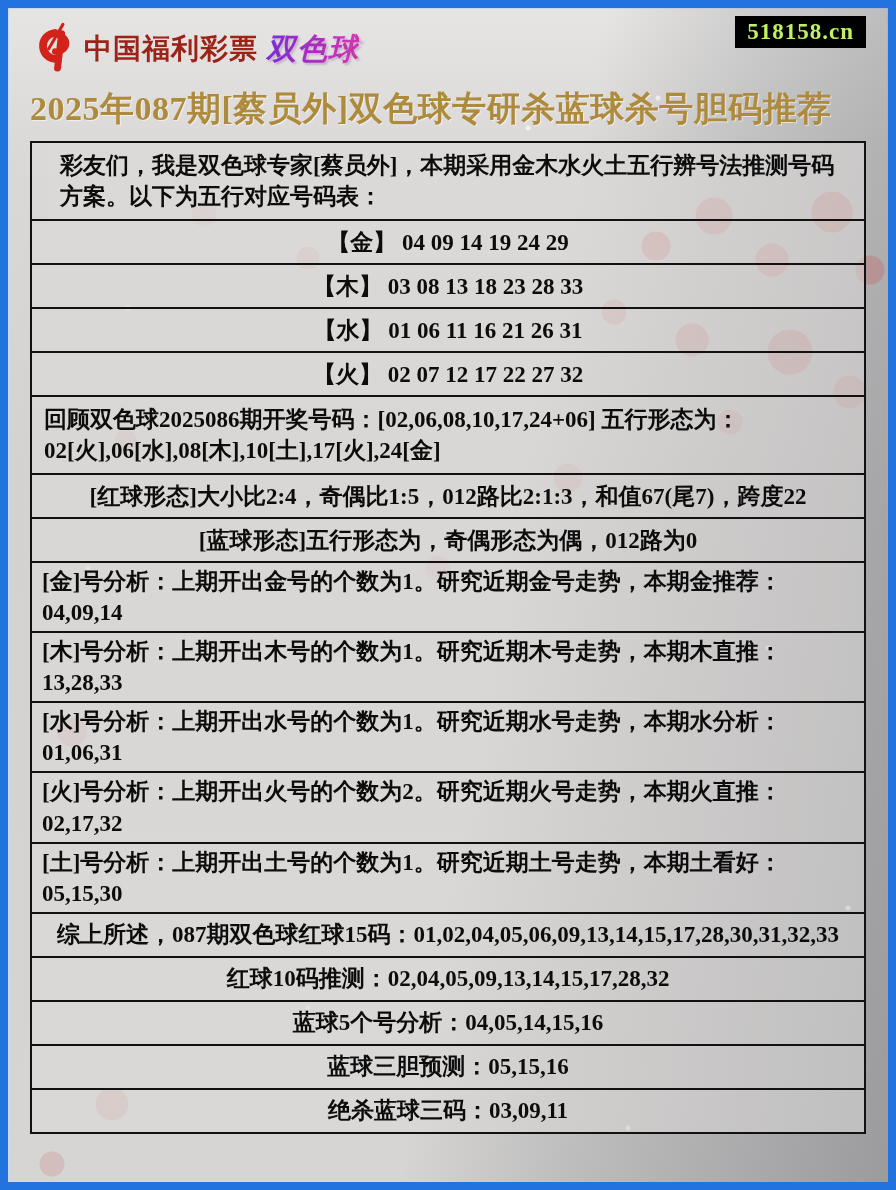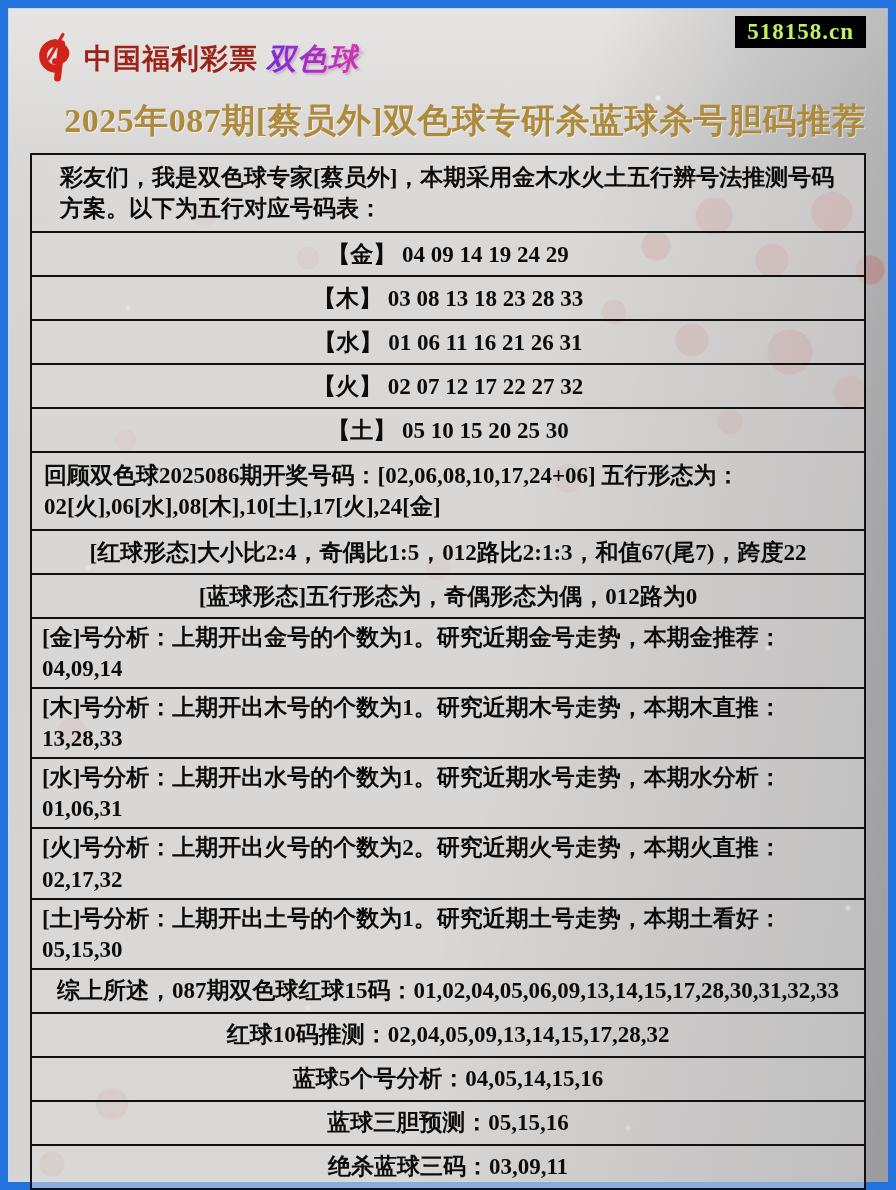--- a/index.html
+++ b/index.html
@@ -43,32 +43,32 @@
       radial-gradient(circle at 80px 560px, rgba(255,255,255,.55) 0 2px, rgba(255,255,255,0) 3px),
       radial-gradient(circle at 760px 640px, rgba(255,255,255,.55) 0 2px, rgba(255,255,255,0) 3px),
       radial-gradient(circle at 840px 900px, rgba(255,255,255,.55) 0 2px, rgba(255,255,255,0) 3px),
       radial-gradient(circle at 300px 1000px, rgba(255,255,255,.5) 0 2px, rgba(255,255,255,0) 3px),
       radial-gradient(circle at 620px 1120px, rgba(255,255,255,.5) 0 2px, rgba(255,255,255,0) 3px),
       linear-gradient(100deg, rgba(0,0,0,0) 55%, rgba(70,70,82,.16) 70%, rgba(52,52,64,.28) 88%, rgba(42,42,54,.34) 100%);
   }
   .content{position:relative;padding:0 22px;}
   
   .header{position:relative;height:62px;padding-top:12px;}
-  .brand{position:absolute;left:0;top:24px;display:flex;align-items:center;gap:8px;}
+  .brand{position:absolute;left:0;top:14px;display:flex;align-items:center;gap:8px;}
   .brand-name{font-weight:bold;font-size:28px;letter-spacing:1px;color:#9c2318;
     font-family:"Liberation Sans","DejaVu Sans",sans-serif;}
   .brand-product{font-weight:bold;font-style:italic;font-size:30px;letter-spacing:1px;
     font-family:"Liberation Sans","DejaVu Sans",sans-serif;
     background:linear-gradient(90deg,#7b2fe0 0%,#b62ec8 55%,#e23ab4 100%);
     -webkit-background-clip:text;background-clip:text;color:transparent;
     text-shadow:2px 2px 2px rgba(120,40,140,.25);}
   .badge{position:absolute;right:0;top:8px;background:#000;color:#bef264;
     font-size:23px;font-weight:bold;padding:3px 12px;letter-spacing:1px;}
   
-  .title{margin-top:16px;text-align:right;font-size:34px;font-weight:bold;
+  .title{margin-top:4px;text-align:left;font-size:34px;font-weight:bold;
     color:#ae8a3d;letter-spacing:0.5px;white-space:nowrap;
     text-shadow:1px 1px 0 rgba(255,255,255,.55);}
   
   .table{margin-top:9px;border:2px solid #111;}
   .row{min-height:44px;display:flex;align-items:center;justify-content:center;
     text-align:left;padding:3px 10px;box-sizing:border-box;
     font-size:23px;font-weight:bold;color:#0c0c0c;line-height:1.35;
     background:rgba(220,219,217,.55);border-top:2px solid #111;}
   .row:first-child{border-top:none;margin-left:16px;}
   .row.left{justify-content:flex-start;text-align:left;padding:7px 12px;}
@@ -99,21 +99,20 @@
     </div>
 
     <div class="title">2025年087期[蔡员外]双色球专研杀蓝球杀号胆码推荐</div>
 
     <div class="table">
       <div class="row left">彩友们，我是双色球专家[蔡员外]，本期采用金木水火土五行辨号法推测号码方案。以下为五行对应号码表：</div>
       <div class="row">【金】 04 09 14 19 24 29</div>
       <div class="row">【木】 03 08 13 18 23 28 33</div>
       <div class="row">【水】 01 06 11 16 21 26 31</div>
       <div class="row">【火】 02 07 12 17 22 27 32</div>
-      <div class="row">【土】 05 10 15 20 25 30</div>
       <div class="row left">回顾双色球2025086期开奖号码：[02,06,08,10,17,24+06] 五行形态为：02[火],06[水],08[木],10[土],17[火],24[金]</div>
       <div class="row">[红球形态]大小比2:4，奇偶比1:5，012路比2:1:3，和值67(尾7)，跨度22</div>
       <div class="row">[蓝球形态]五行形态为，奇偶形态为偶，012路为0</div>
       <div class="row">[金]号分析：上期开出金号的个数为1。研究近期金号走势，本期金推荐：04,09,14</div>
       <div class="row">[木]号分析：上期开出木号的个数为1。研究近期木号走势，本期木直推：13,28,33</div>
       <div class="row">[水]号分析：上期开出水号的个数为1。研究近期水号走势，本期水分析：01,06,31</div>
       <div class="row">[火]号分析：上期开出火号的个数为2。研究近期火号走势，本期火直推：02,17,32</div>
       <div class="row">[土]号分析：上期开出土号的个数为1。研究近期土号走势，本期土看好：05,15,30</div>
       <div class="row">综上所述，087期双色球红球15码：01,02,04,05,06,09,13,14,15,17,28,30,31,32,33</div>
       <div class="row">红球10码推测：02,04,05,09,13,14,15,17,28,32</div>

